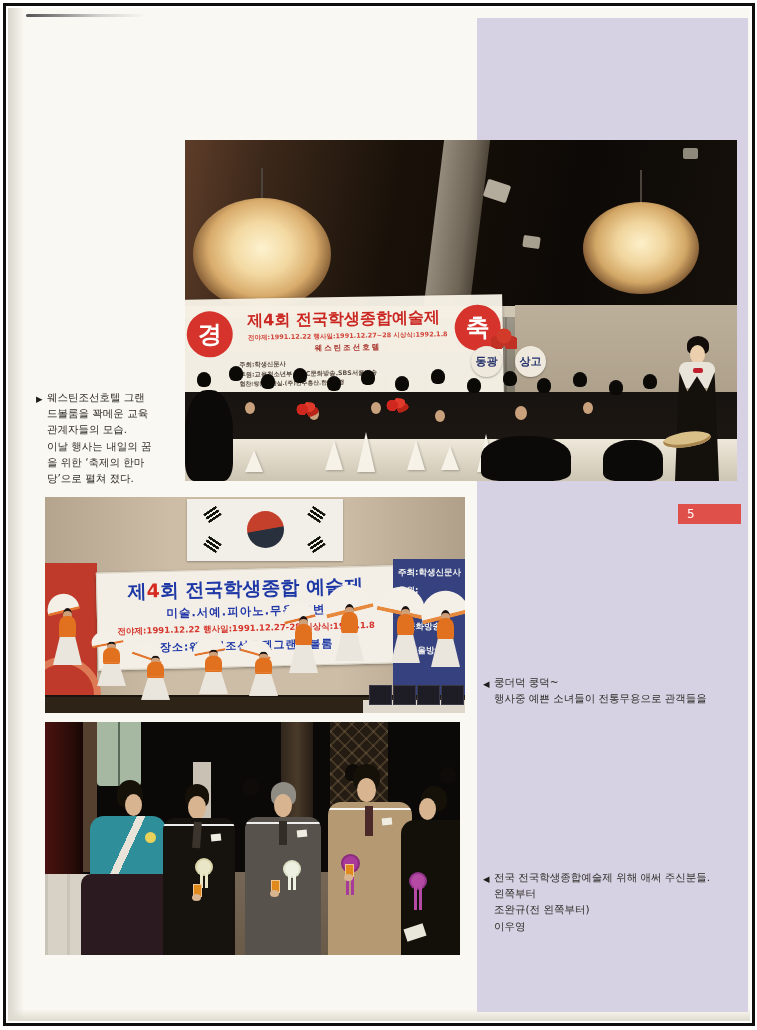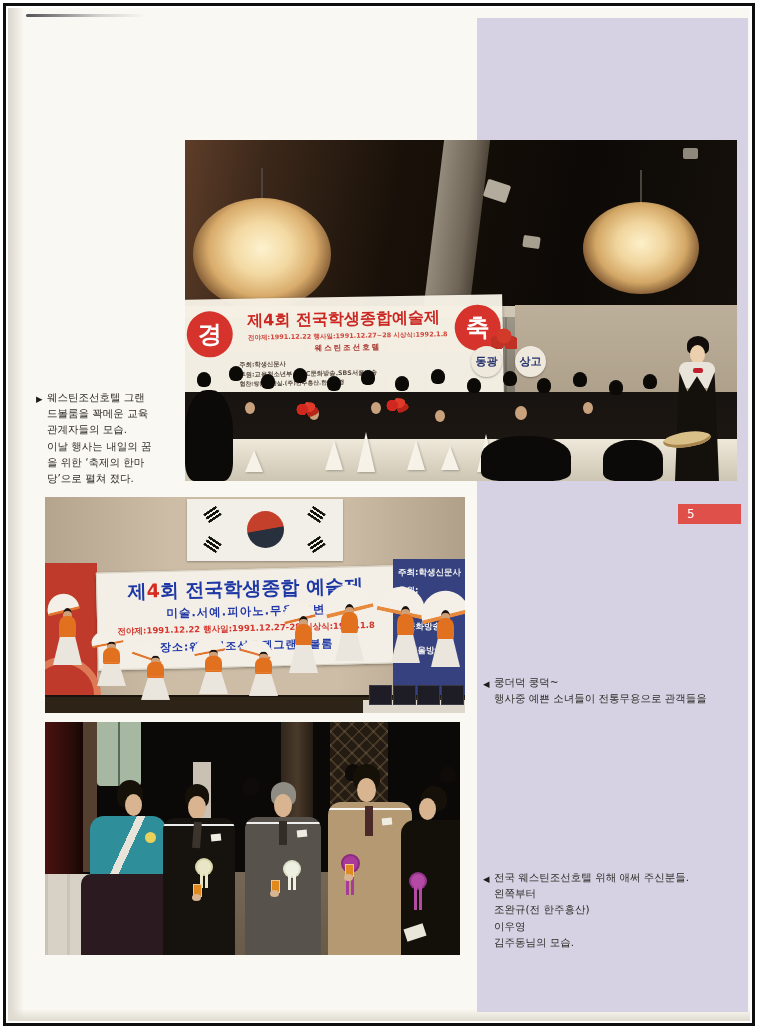--- a/index.html
+++ b/index.html
@@ -394,22 +394,21 @@
       <i class="hair" style="left:376px;top:64px;width:26px;height:25px;"></i>
       <i class="face" style="left:374px;top:76px;width:17px;height:22px;"></i>
       <i style="left:356px;top:98px;width:59px;height:135px;background:#121009;border-radius:14px 0 0 0;"></i>
       <i class="rosette" style="left:366px;top:152px;width:14px;height:14px;background:#b44aa4;box-shadow:0 0 0 2px #93348a;"></i>
       <i class="tails" style="left:369px;top:164px;height:24px;background:linear-gradient(90deg,#b44aa4 0 3px,transparent 3px 5px,#b44aa4 5px 8px);"></i>
       <i style="left:360px;top:204px;width:20px;height:13px;background:#e9e6da;transform:rotate(-18deg);"></i>
     </div>
 
     <div class="cap abs" style="left:475px;top:861px;width:272px;">
       <i class="mk">◀</i>
-      <div class="ln">전국 웨스틴조선호텔 위해 애써 주신분들.</div>
+      <div class="ln">전국 전국학생종합예술제 위해 애써 주신분들.</div>
       <div class="ln">왼쪽부터</div>
-      <div class="ln">조완규(전 한주흥산)</div>
+      <div class="ln">조완규(전 왼쪽부터)</div>
       <div class="ln">이우영</div>
-      <div class="ln">김주동님의 모습.</div>
     </div>
 
   </div>
   <div id="frame"></div>
 </div>
 
 </body></html>

